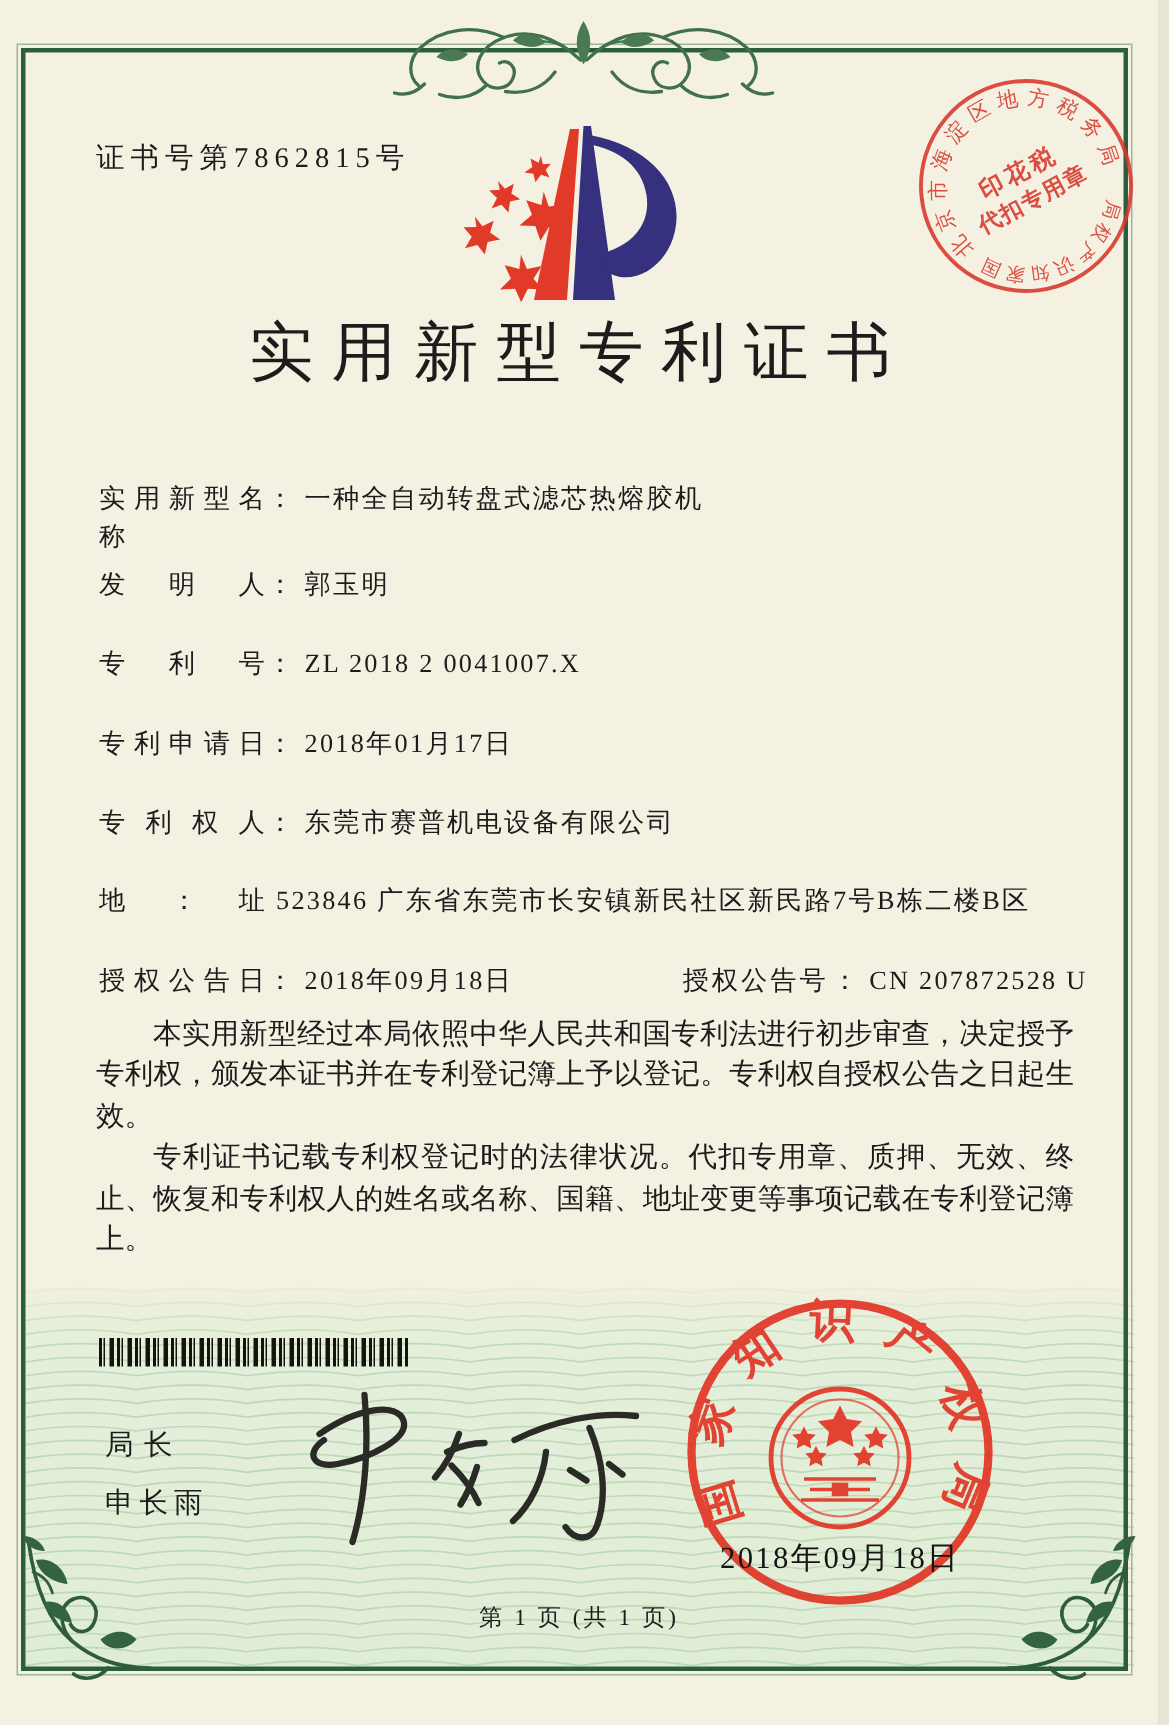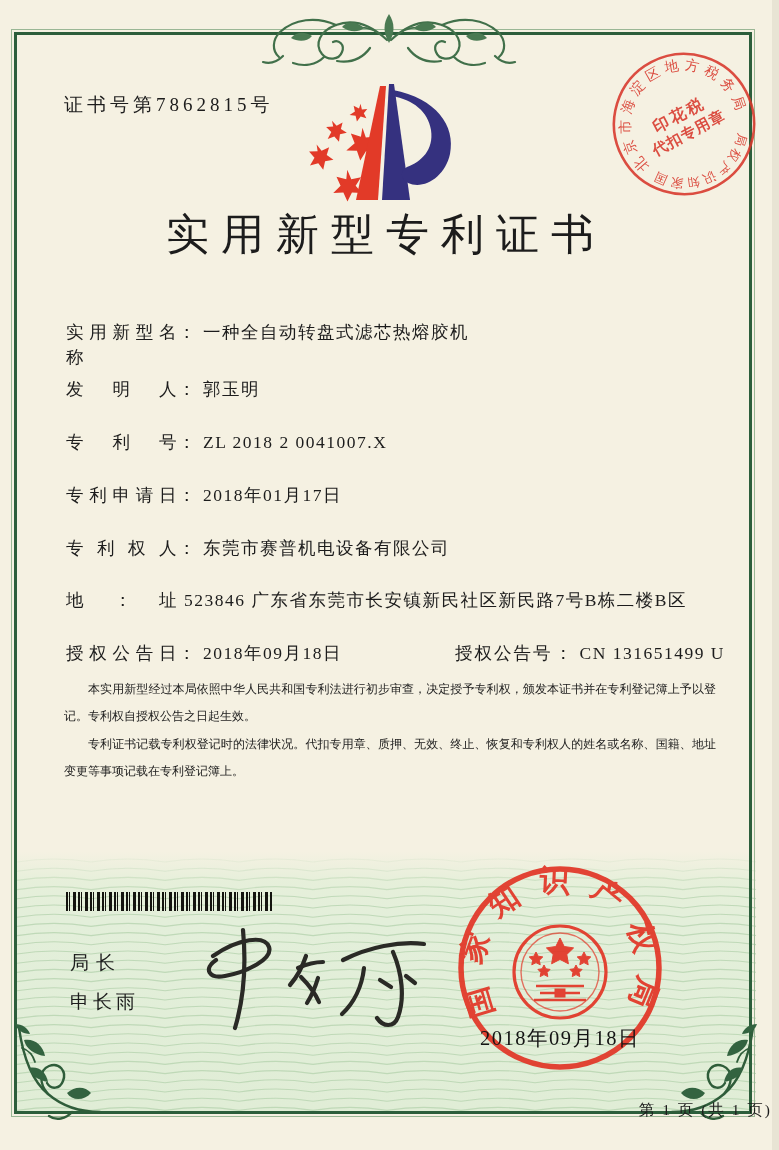--- a/index.html
+++ b/index.html
@@ -19,36 +19,36 @@
   .title{position:absolute;left:0;right:0;top:206px;text-align:center;font-size:43px;
          font-weight:400;letter-spacing:12px;z-index:2;}
   .rows{position:absolute;left:66px;right:58px;top:0;z-index:2;font-size:17.5px;letter-spacing:1.5px;}
   .row{position:absolute;left:0;right:0;line-height:25px;}
   .flabel{display:inline-block;width:112px;text-align:justify;text-align-last:justify;vertical-align:top;}
   .colon{display:inline-block;margin-right:6px;}
   .row-addr{padding-left:64px;text-indent:-64px;}
   .row-addr .flabel{text-indent:0;}
   .grant-right{position:absolute;left:389px;top:0;white-space:nowrap;}
   .grant-right .flabel2{letter-spacing:2px;margin-right:2px;}
-  .body-text{position:absolute;left:64px;right:56px;top:676px;z-index:2;font-size:12px;
+  .body-text{position:absolute;left:64px;right:56px;top:676px;z-index:2;font-size:19px;
              line-height:27.4px;text-align:justify;}
   .body-text p{margin:0;text-indent:2em;}
   
   .barcode{position:absolute;left:66px;top:892px;height:19px;display:flex;align-items:stretch;z-index:2;}
   .barcode .bar{background:#14140f;}
   
   .officer-title{position:absolute;left:70px;top:950px;font-size:19px;letter-spacing:7px;z-index:2;
                  font-family:Liberation Mono, monospace;}
   .officer-name{position:absolute;left:70px;top:989px;font-size:19px;letter-spacing:4px;z-index:2;
                 font-family:"Liberation Sans","DejaVu Sans",sans-serif;}
   .signature{position:absolute;left:185px;top:918px;z-index:3;}
   .seal{position:absolute;left:452px;top:860px;z-index:2;opacity:.92;}
   .seal-date{position:absolute;left:460px;top:1024px;width:200px;text-align:center;font-size:20.5px;
              letter-spacing:1.5px;color:#141414;z-index:3;}
-  .footer{position:absolute;left:0;right:0;top:1100px;text-align:right;font-size:15.5px;
+  .footer{position:absolute;left:0;right:0;top:1068px;text-align:center;font-size:15.5px;
           letter-spacing:2px;z-index:2;}
   
   .tax-stamp{position:absolute;left:600px;top:40px;z-index:3;opacity:.88;transform:rotate(-28deg);}
   .logo{position:absolute;left:296px;top:78px;z-index:2;}
   .ornament-top{position:absolute;left:258px;top:4px;z-index:2;}
   .corner-bl{position:absolute;left:12px;top:1022px;z-index:2;}
   .corner-br{position:absolute;right:12px;top:1022px;z-index:2;transform:scaleX(-1);}
 </style>
 </head>
 <body>
@@ -191,21 +191,21 @@
     </div>
     <div class="row" style="top:536px">
       <span class="flabel">专利权人</span><span class="colon">：</span><span>东莞市赛普机电设备有限公司</span>
     </div>
     <div class="row row-addr" style="top:588px">
       <span class="flabel">地址</span><span class="colon">：</span><span>523846 广东省东莞市长安镇新民社区新民路7号B栋二楼B区</span>
     </div>
     <div class="row" style="top:641px">
       <span class="flabel">授权公告日</span><span class="colon">：</span><span>2018年09月18日</span>
       <span class="grant-right">
-        <span class="flabel2">授权公告号</span><span class="colon">：</span><span>CN 131651499 U</span>
+        <span class="flabel2">授权公告号</span><span class="colon">：</span><span>CN 207872528 U</span>
       </span>
     </div>
   </div>
 
   <div class="body-text">
     <p>本实用新型经过本局依照中华人民共和国专利法进行初步审查，决定授予专利权，颁发本证书并在专利登记簿上予以登记。专利权自授权公告之日起生效。</p>
     <p>专利证书记载专利权登记时的法律状况。代扣专用章、质押、无效、终止、恢复和专利权人的姓名或名称、国籍、地址变更等事项记载在专利登记簿上。</p>
   </div>
 
   <div class="barcode" id="barcode">

